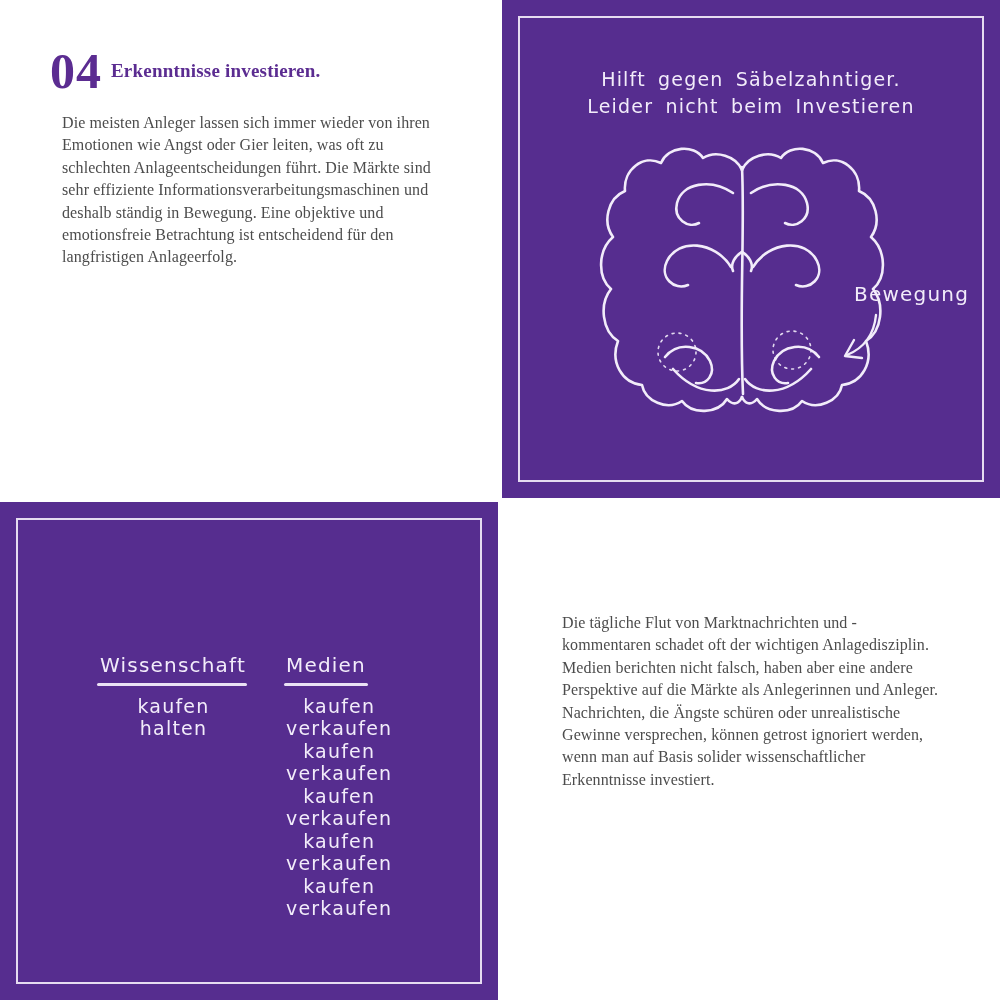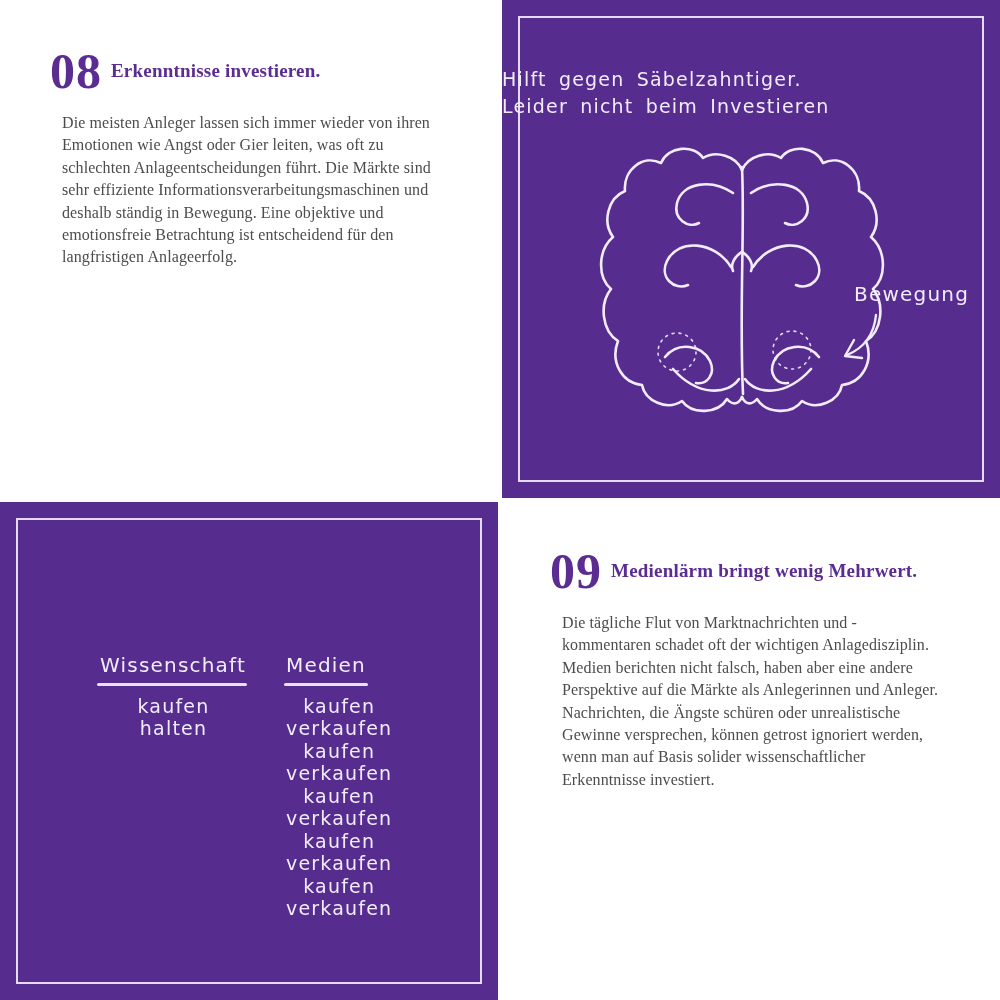--- a/index.html
+++ b/index.html
@@ -23,21 +23,21 @@
   .tip-head{position:absolute;left:50px;top:46px;display:flex;align-items:center;gap:9px;}
   .tip-number{font-size:50px;line-height:50px;font-weight:700;color:var(--accent-text);letter-spacing:1px;}
   .tip-title{margin:0;font-size:19px;font-weight:700;color:var(--accent-text);letter-spacing:0.2px;}
   .tip-body{position:absolute;left:50px;top:100px;margin:12px;font-size:16px;line-height:22.4px;
             color:var(--body-text);white-space:pre;letter-spacing:0.1px;}
 
   
   .hand{font-family:"DejaVu Sans",sans-serif;color:var(--ink-white);letter-spacing:1.2px;word-spacing:5px;}
 
   
-  .caption{position:absolute;left:0;top:66px;width:100%;font-size:19px;
+  .caption{position:absolute;left:0;top:66px;width:100%;text-align:center;font-size:19px;
            line-height:27px;white-space:pre;}
   .brain-svg{position:absolute;inset:0;width:500px;height:500px;}
   .brain-svg path, .brain-svg circle, .brain-svg polyline{fill:none;stroke:var(--ink-white);
            stroke-width:2.6;stroke-linecap:round;stroke-linejoin:round;}
   .brain-svg .dotted{stroke-width:1.6;stroke-dasharray:2 5;opacity:0.9;}
   .brain-svg .arrow{stroke-width:2.4;}
   .amygdala{position:absolute;left:352px;top:282px;font-size:20px;}
 
   
   .col{position:absolute;top:150px;}
@@ -49,21 +49,21 @@
   .col2 .col-underline{width:84px;margin-left:-2px;}
   .col-items{margin-top:9px;font-size:19px;line-height:22.5px;white-space:pre;text-align:center;}
 </style>
 </head>
 <body>
 
 <div class="canvas">
 
   <section class="tile" id="q1">
     <div class="tip-head">
-      <span class="tip-number">08</span>
+      <span class="tip-number">04</span>
       <h2 class="tip-title">Erkenntnisse investieren.</h2>
     </div>
     <p class="tip-body">Die meisten Anleger lassen sich immer wieder von ihren
 Emotionen wie Angst oder Gier leiten, was oft zu
 schlechten Anlageentscheidungen führt. Die Märkte sind
 sehr effiziente Informationsverarbeitungsmaschinen und
 deshalb ständig in Bewegung. Eine objektive und
 emotionsfreie Betrachtung ist entscheidend für den
 langfristigen Anlageerfolg.</p>
   </section>
@@ -123,24 +123,20 @@
 kaufen
 verkaufen
 kaufen
 verkaufen
 kaufen
 verkaufen</div>
     </div>
   </section>
 
   <section class="tile" id="q4">
-    <div class="tip-head">
-      <span class="tip-number">09</span>
-      <h2 class="tip-title">Medienlärm bringt wenig Mehrwert.</h2>
-    </div>
     <p class="tip-body">Die tägliche Flut von Marktnachrichten und -
 kommentaren schadet oft der wichtigen Anlagedisziplin.
 Medien berichten nicht falsch, haben aber eine andere
 Perspektive auf die Märkte als Anlegerinnen und Anleger.
 Nachrichten, die Ängste schüren oder unrealistische
 Gewinne versprechen, können getrost ignoriert werden,
 wenn man auf Basis solider wissenschaftlicher
 Erkenntnisse investiert.</p>
   </section>
 

